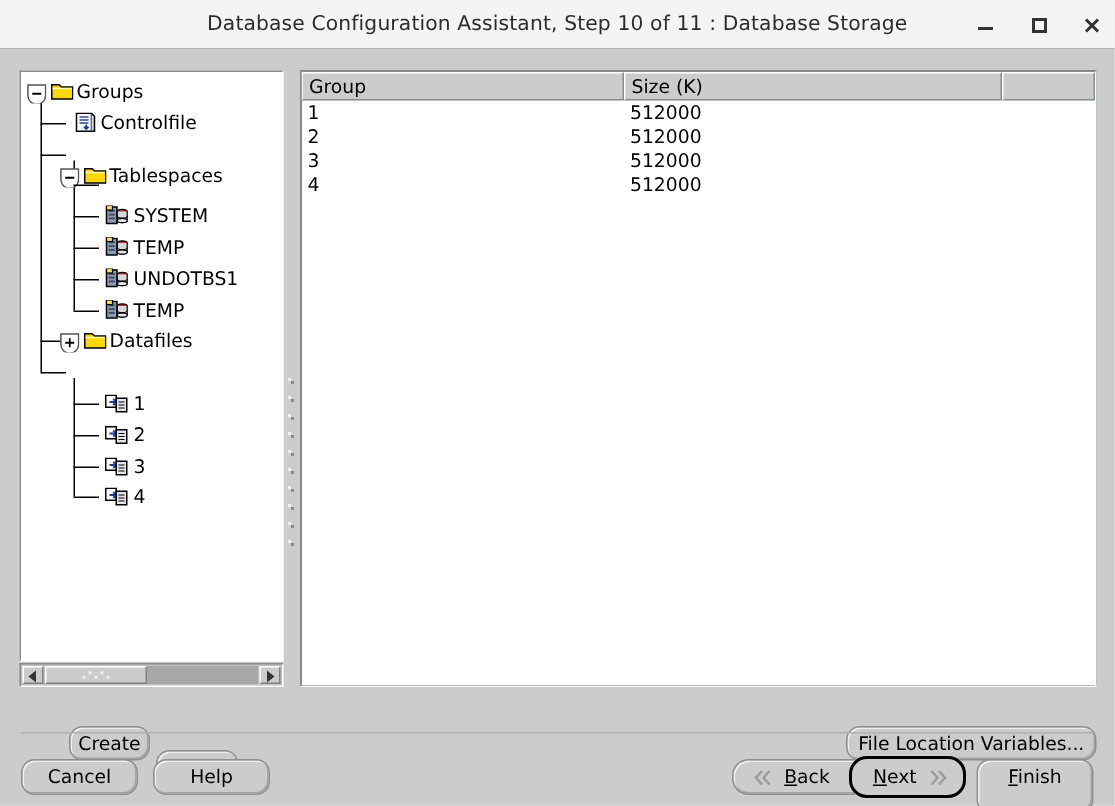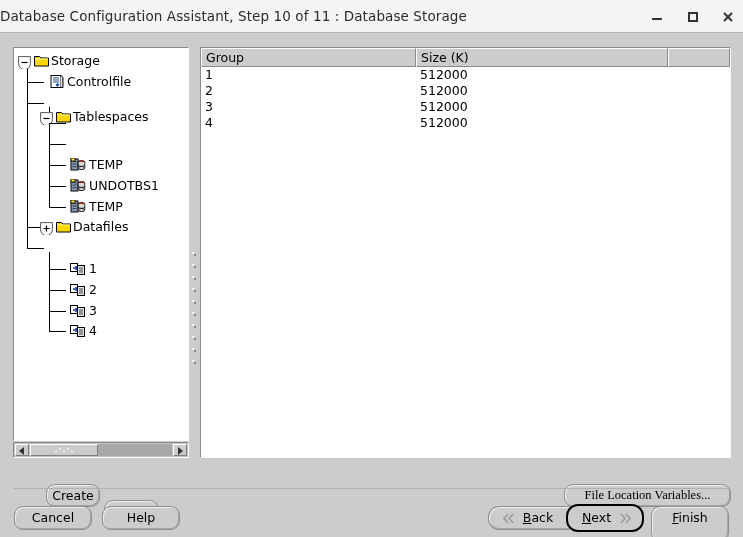--- a/index.html
+++ b/index.html
@@ -32,20 +32,21 @@
     height: 33px;
     background: #f4f4f2;
     border-bottom: 1px solid #b4b4b2;
     box-sizing: border-box;
   }
   .title-text {
     position: absolute;
     left: 0; top: 0;
     width: 743px;
     line-height: 32px;
+    text-align: center;
     font-size: 13.5px;
     color: #2c2c2c;
     font-family: "DejaVu Sans", "Liberation Sans", sans-serif;
     letter-spacing: 0.1px;
     white-space: nowrap;
   }
   .win-btn {
     position: absolute;
     top: 8px;
     width: 18px;
@@ -274,21 +275,21 @@
     white-space: nowrap;
     cursor: default;
     user-select: none;
   }
   .btn .lbl { display: inline-block; line-height: 1; }
   .btn.disabled { color: #8c8c8c; margin-top: 16px; }
   .btn.disabled .lbl { color: #8c8c8c; }
 
   #btn-create { left: 46px;  top: 451px; width: 54px; height: 23px; line-height: 21px; }
   #btn-delete { left: 104px; top: 451px; width: 55px; height: 23px; line-height: 21px; }
-  #btn-filevars { left: 564px; top: 451px; width: 167px; height: 23px; line-height: 21px; font-family: Liberation Serif, serif; }
+  #btn-filevars { left: 564px; top: 451px; width: 167px; height: 23px; line-height: 21px; }
 
   .bottom-sep {
     position: absolute;
     left: 14px; top: 455px;
     width: 715px;
     height: 1px;
     background: #b0b0b0;
   }
   .bottom-bar {
     position: absolute;
@@ -380,21 +381,21 @@
             <span class="thandle" style="left:4px;top:4px"><svg width="13" height="13" viewBox="0 0 13 13">
                 <path d="M0.6 0.6 h11.8 v7 a5.9 5.9 0 0 1 -11.8 0 z" fill="#ffffff" stroke="#555" stroke-width="1"></path>
                 <path d="M3.5 6.5 h6" stroke="#000" stroke-width="1.2"></path>
               </svg></span>
             <span class="ticon" style="position:absolute;left:19px;top:0px">
               <svg class="folder" width="15" height="12" viewBox="0 0 15 12">
                 <path d="M0.5 1.5 h5 l1.5 1.5 h7.5 v8 h-14 z" fill="#ffd700" stroke="#000" stroke-width="1"></path>
                 <path d="M1 3.5 h13 v1 h-13 z" fill="#fff6b0"></path>
               </svg>
             </span>
-            <span class="tlabel" style="position:absolute;left:36px;top:0px">Storage</span>
+            <span class="tlabel" style="position:absolute;left:36px;top:0px">Groups</span>
           </div>
           <div class="tline-h" style="left:13px;top:34px;width:17px"></div>
           <div class="tnode" style="left:0px;top:23.8px;width:100%">
             <span class="ticon" style="position:absolute;left:34px;top:0px">
               <svg width="14" height="14" viewBox="0 0 14 14" style="position:absolute;left:2px;top:3px">
                 <rect x="1" y="0.5" width="10" height="12" fill="#ffffff" stroke="#000" stroke-width="1"></rect>
                 <path d="M11 0.5 l2 2 v10 h-2" fill="#d8d8d8" stroke="#000" stroke-width="1"></path>
                 <g stroke="#2a4a9a" stroke-width="1">
                   <path d="M3 3 h6 M3 5 h6 M3 7 h6"></path>
                 </g>
@@ -412,20 +413,38 @@
             <span class="ticon" style="position:absolute;left:41px;top:0px">
               <svg class="folder" width="15" height="12" viewBox="0 0 15 12">
                 <path d="M0.5 1.5 h5 l1.5 1.5 h7.5 v8 h-14 z" fill="#ffd700" stroke="#000" stroke-width="1"></path>
                 <path d="M1 3.5 h13 v1 h-13 z" fill="#fff6b0"></path>
               </svg>
             </span>
             <span class="tlabel" style="position:absolute;left:58px;top:0px">Tablespaces</span>
           </div>
           <div class="tline-h" style="left:35px;top:75px;width:17px"></div>
           <div class="tline-h" style="left:35px;top:96px;width:17px"></div>
+          <div class="tnode" style="left:0px;top:86.2px;width:100%">
+            <span class="ticon" style="position:absolute;left:56px;top:0px">
+              <svg width="17" height="15" viewBox="0 0 17 15" style="position:absolute;left:0px;top:3px">
+                <rect x="1" y="1" width="7" height="11" fill="#8a9ab0" stroke="#000" stroke-width="1"></rect>
+                <g fill="#3a4a60">
+                  <rect x="2.5" y="3" width="4" height="1.2"></rect>
+                  <rect x="2.5" y="5.5" width="4" height="1.2"></rect>
+                  <rect x="2.5" y="8" width="4" height="1.2"></rect>
+                </g>
+                <rect x="1" y="0" width="4" height="3" fill="#ffe14d" stroke="#000" stroke-width="0.8"></rect>
+                <ellipse cx="11.5" cy="4" rx="3.3" ry="1.4" fill="#c8302a" stroke="#000" stroke-width="0.8"></ellipse>
+                <path d="M8.2 4 v6 a3.3 1.4 0 0 0 6.6 0 v-6" fill="#d8d8d8" stroke="#000" stroke-width="0.8"></path>
+                <ellipse cx="11.5" cy="10" rx="3.3" ry="1.4" fill="#e8e8e8" stroke="#000" stroke-width="0.8"></ellipse>
+                <path d="M8.2 7 a3.3 1.4 0 0 0 6.6 0" fill="none" stroke="#000" stroke-width="0.7"></path>
+              </svg>
+            </span>
+            <span class="tlabel" style="position:absolute;left:74px;top:0px">SYSTEM</span>
+          </div>
           <div class="tline-h" style="left:35px;top:117px;width:17px"></div>
           <div class="tnode" style="left:0px;top:107px;width:100%">
             <span class="ticon" style="position:absolute;left:56px;top:0px">
               <svg width="17" height="15" viewBox="0 0 17 15" style="position:absolute;left:0px;top:3px">
                 <rect x="1" y="1" width="7" height="11" fill="#8a9ab0" stroke="#000" stroke-width="1"></rect>
                 <g fill="#3a4a60">
                   <rect x="2.5" y="3" width="4" height="1.2"></rect>
                   <rect x="2.5" y="5.5" width="4" height="1.2"></rect>
                   <rect x="2.5" y="8" width="4" height="1.2"></rect>
                 </g>

